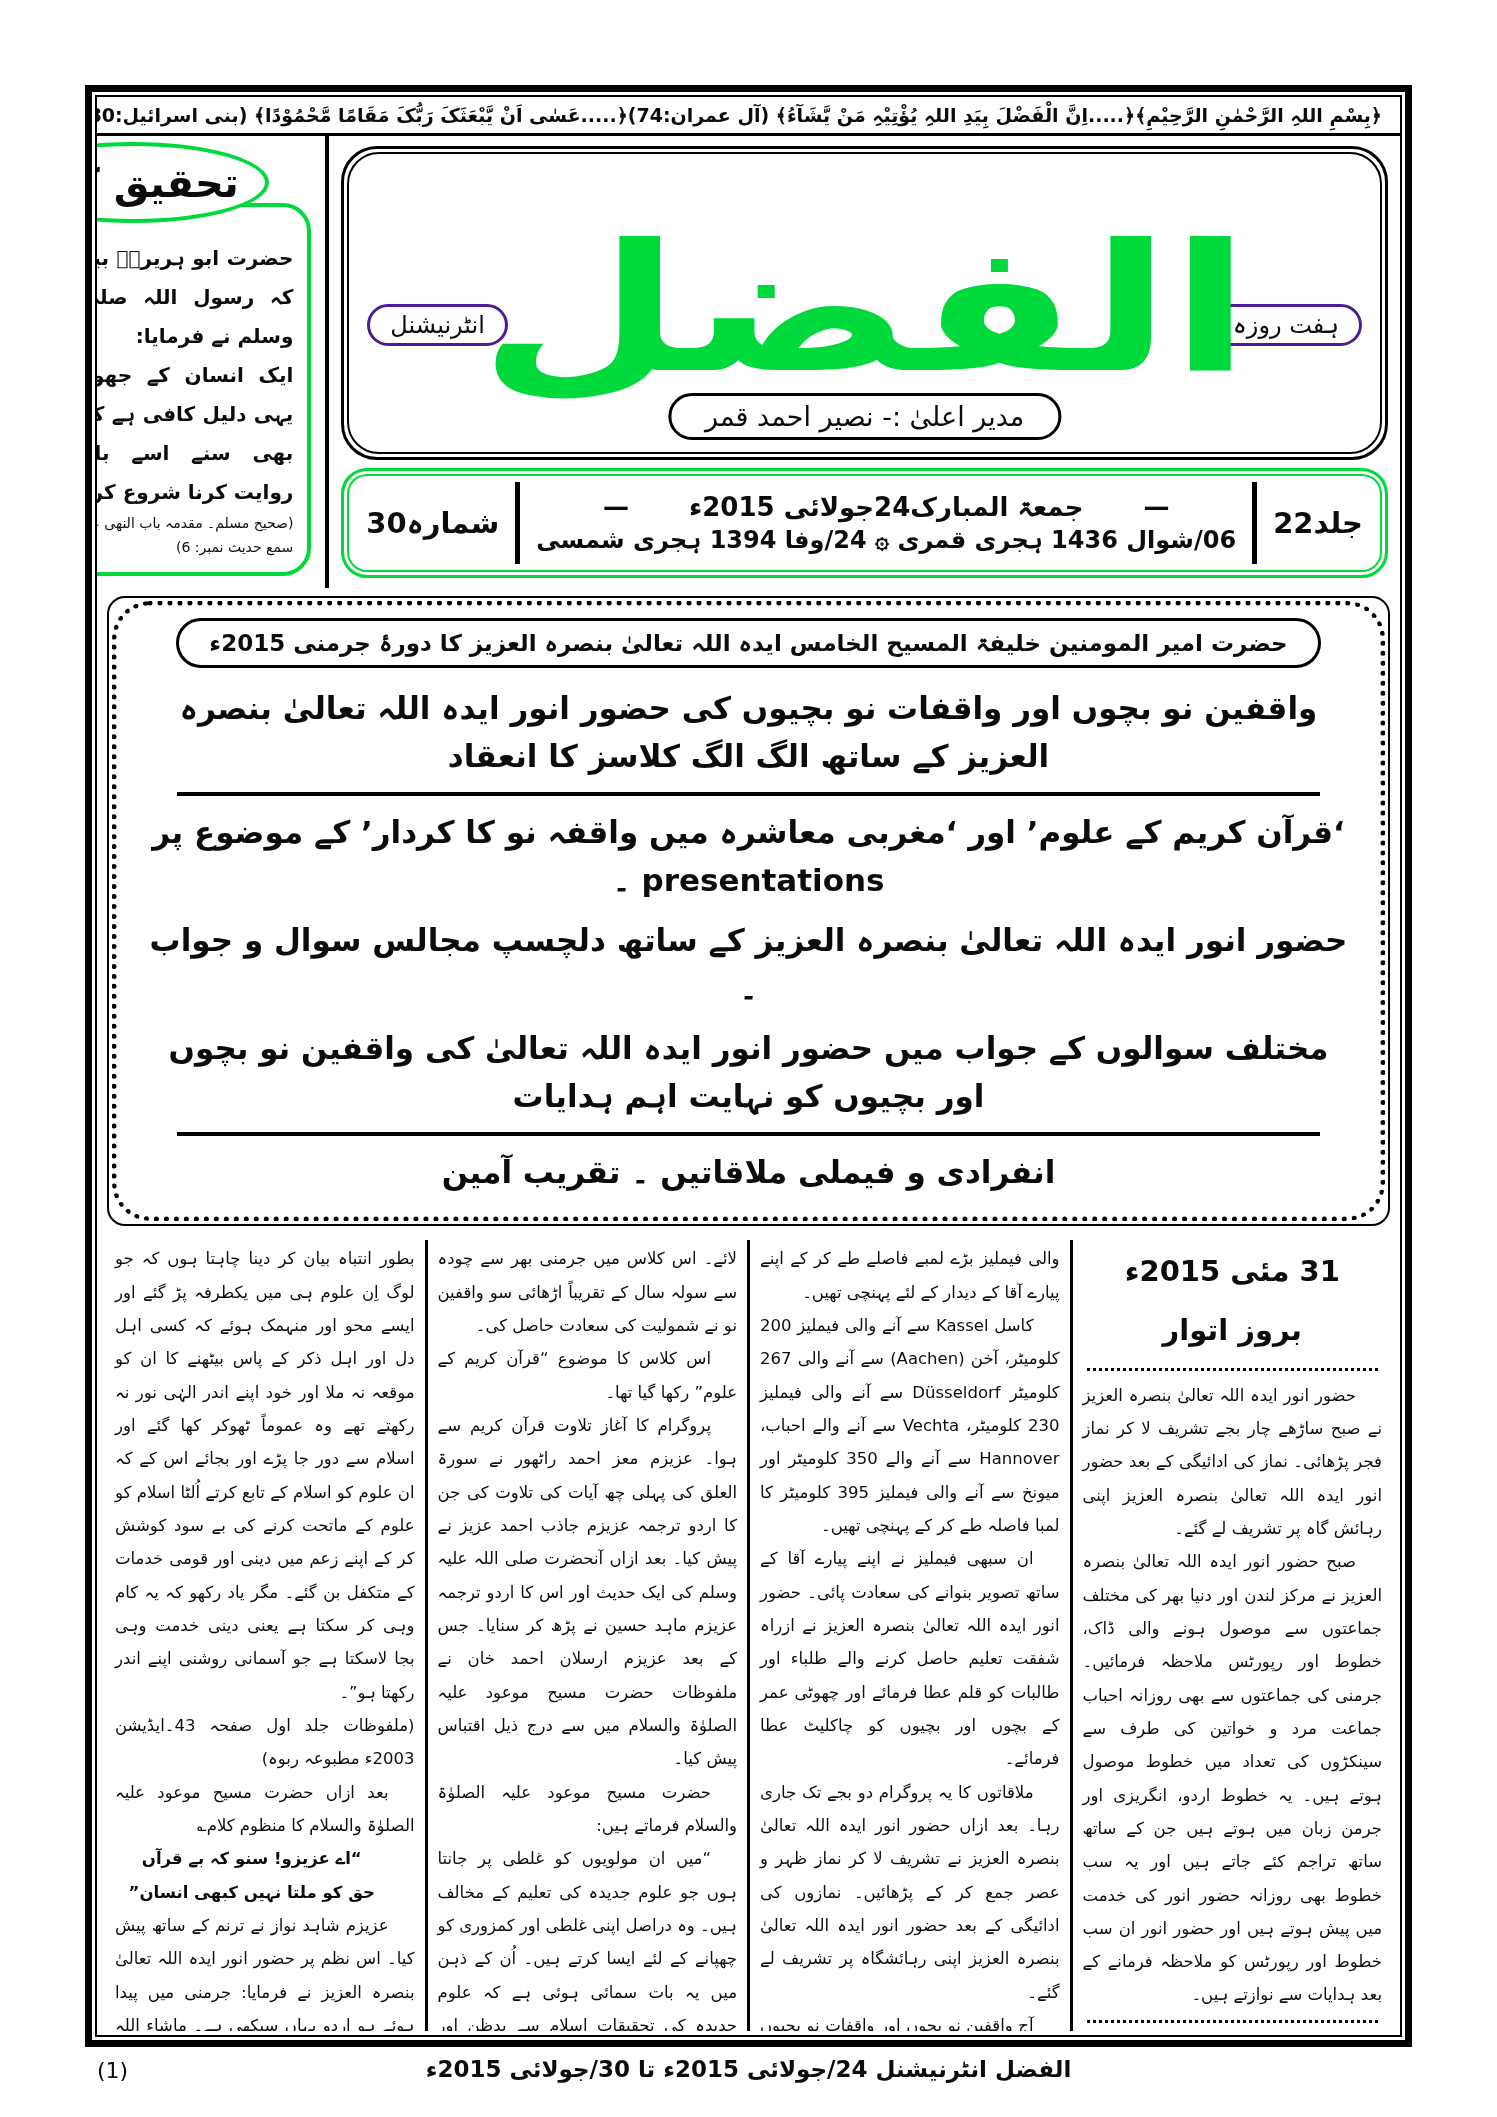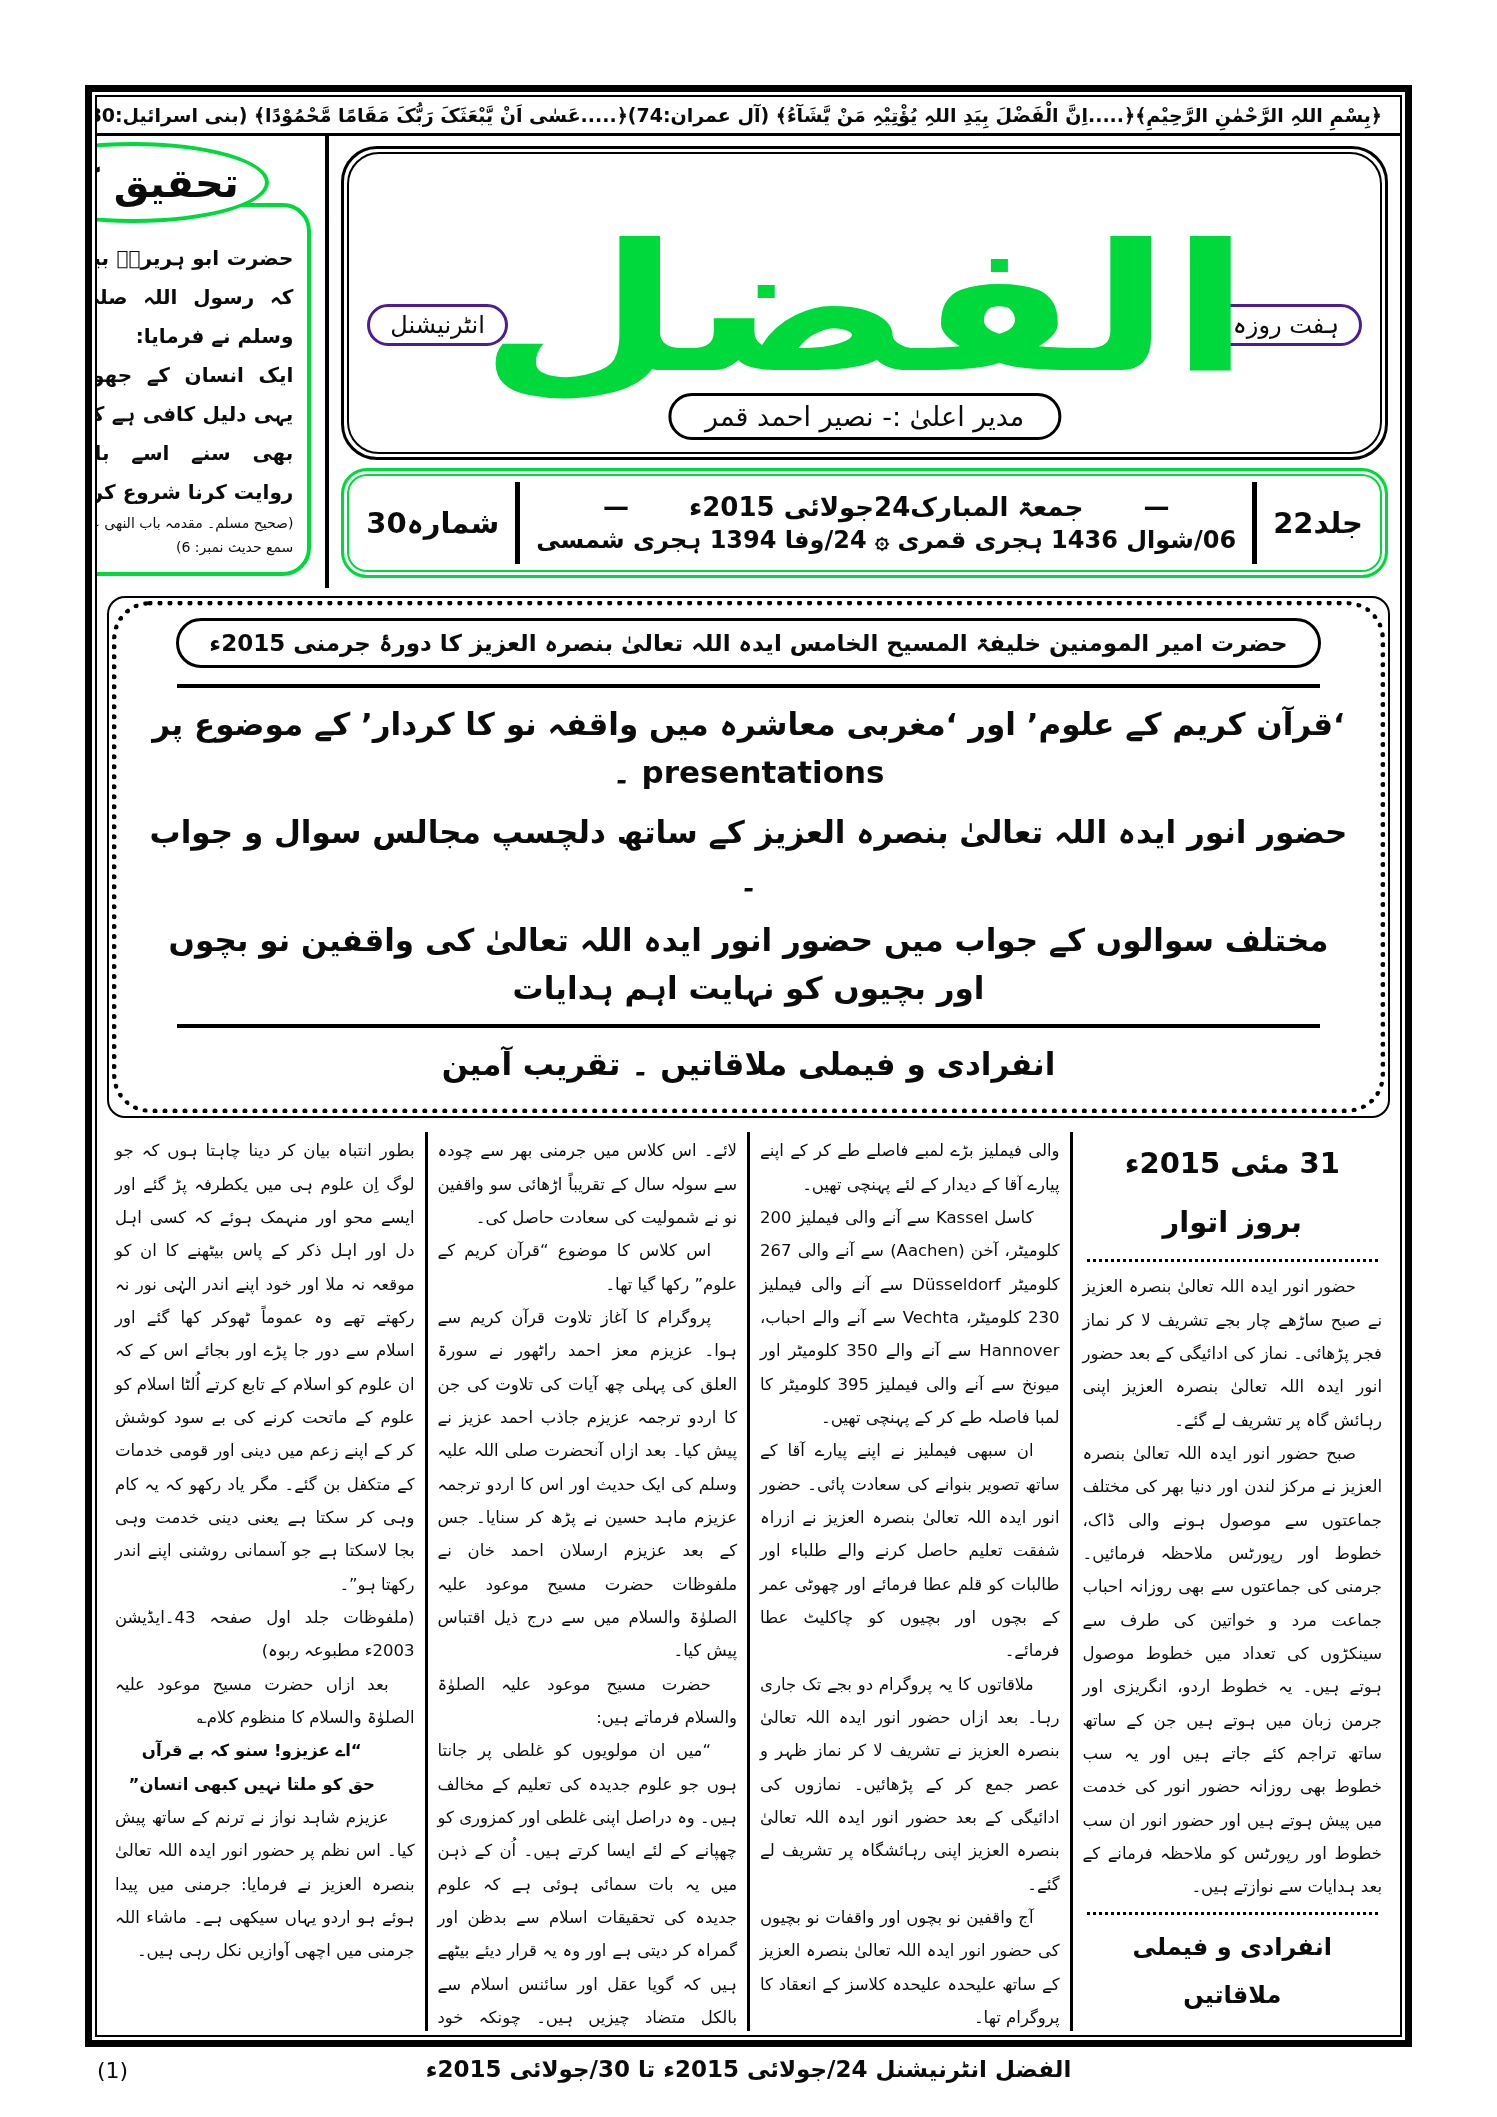--- a/index.html
+++ b/index.html
@@ -148,20 +148,21 @@
           <p class="hadith-text">ایک انسان کے جھوٹا ہونے کی یہی دلیل کافی ہے کہ وہ جو بات بھی سنے اسے بلاتحقیق آگے روایت کرنا شروع کر دے۔</p>
           <p class="hadith-ref">(صحیح مسلم۔ مقدمہ باب النھی عن الحدیث بکل ما سمع حدیث نمبر: 6)</p>
         </div>
       </div>
 
     </div>
 
     <div class="headline-wrap">
       <div class="headline-box">
         <div class="kicker">حضرت امیر المومنین خلیفۃ المسیح الخامس ایدہ اللہ تعالیٰ بنصرہ العزیز کا دورۂ جرمنی 2015ء</div>
+        <div class="hl">واقفین نو بچوں اور واقفات نو بچیوں کی حضور انور ایدہ اللہ تعالیٰ بنصرہ العزیز کے ساتھ الگ الگ کلاسز کا انعقاد</div>
         <div class="hrule"></div>
         <div class="hl">‘قرآن کریم کے علوم’ اور ‘مغربی معاشرہ میں واقفہ نو کا کردار’ کے موضوع پر presentations ۔</div>
         <div class="hl">حضور انور ایدہ اللہ تعالیٰ بنصرہ العزیز کے ساتھ دلچسپ مجالس سوال و جواب ۔</div>
         <div class="hl">مختلف سوالوں کے جواب میں حضور انور ایدہ اللہ تعالیٰ کی واقفین نو بچوں اور بچیوں کو نہایت اہم ہدایات</div>
         <div class="hrule"></div>
         <div class="hl">انفرادی و فیملی ملاقاتیں ۔ تقریب آمین</div>
       </div>
     </div>
 
     <div class="body-cols">

